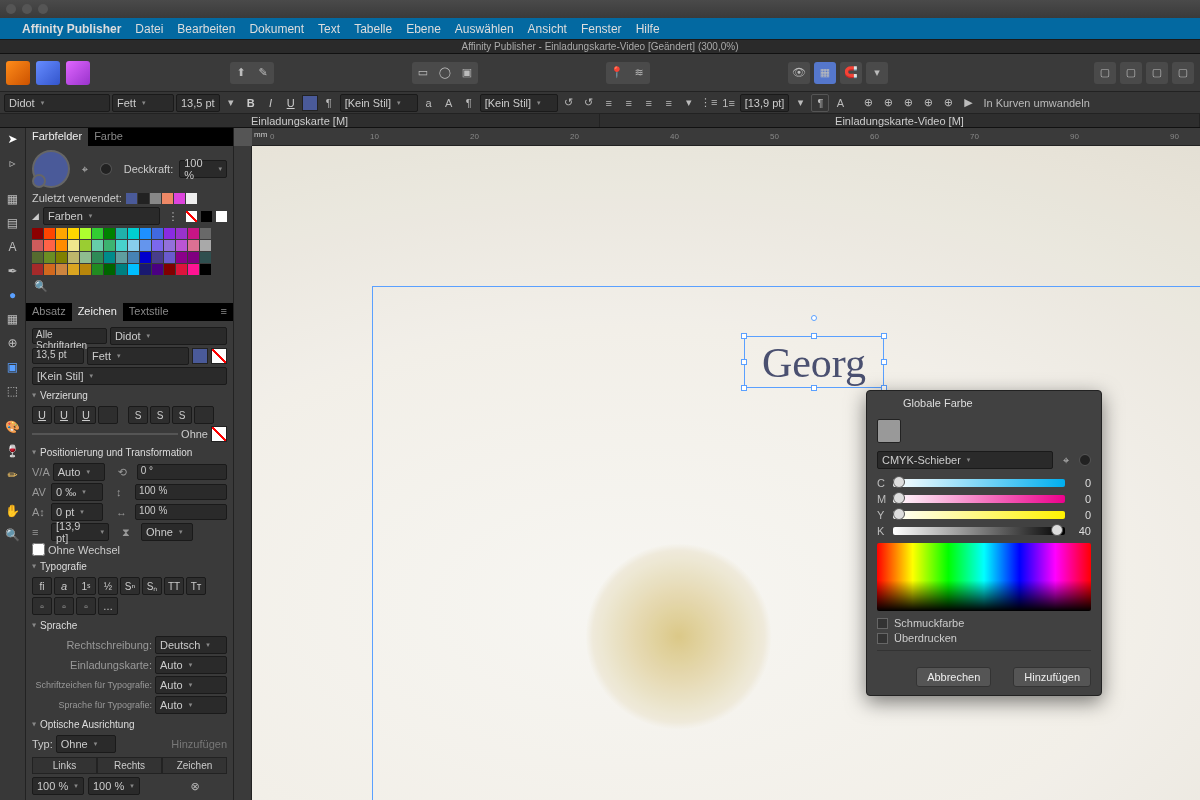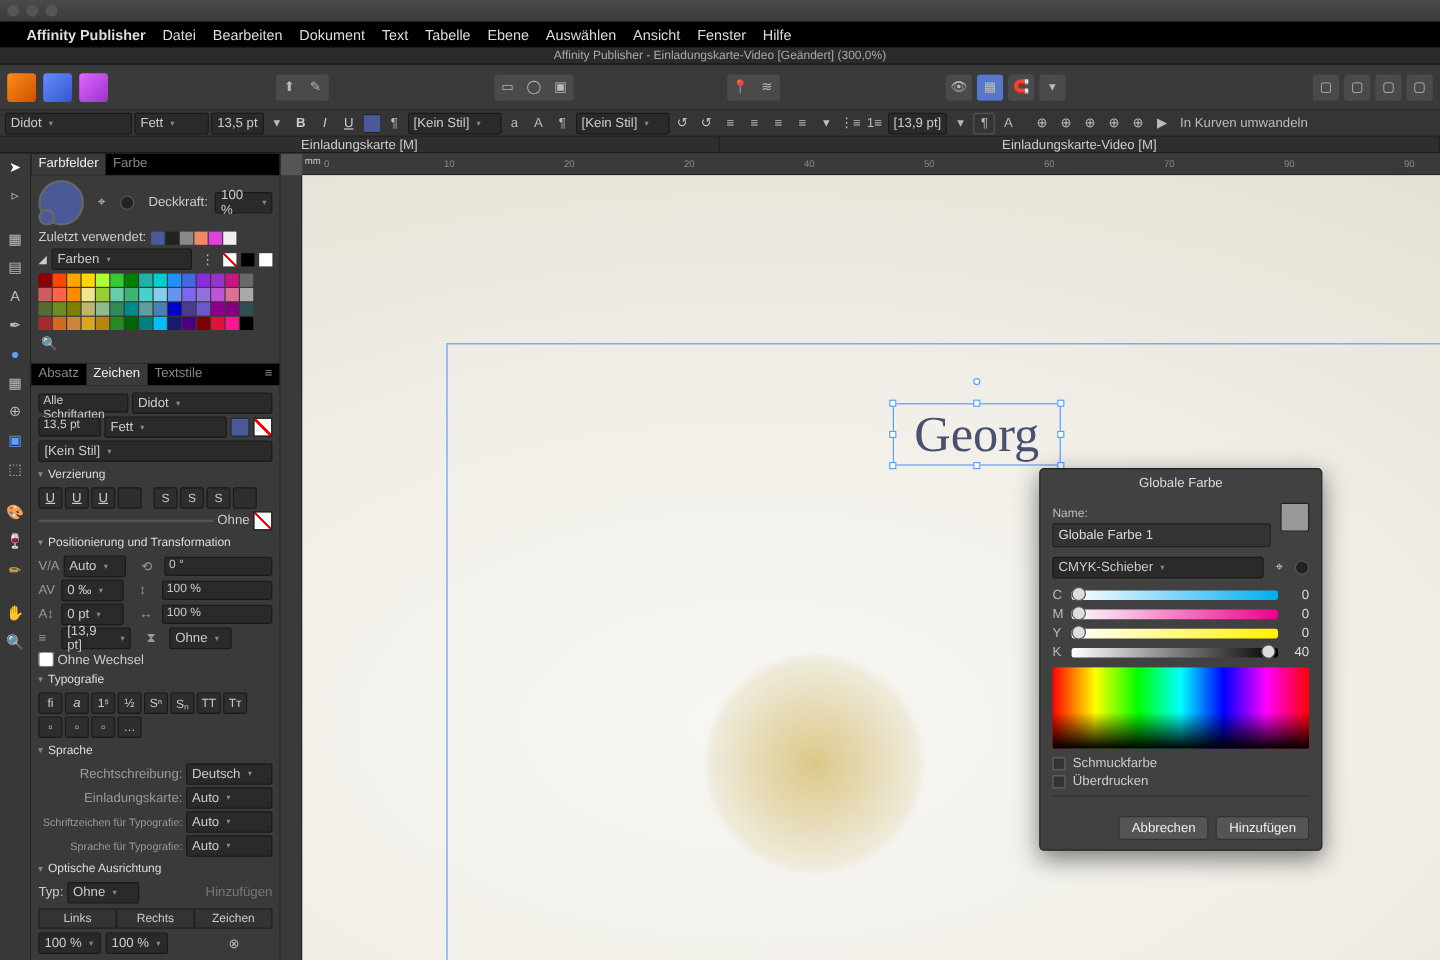--- a/index.html
+++ b/index.html
@@ -1,19 +1,19 @@
 <!DOCTYPE html>
 <html><head>
 <meta charset="utf-8">
 <style>
 * { box-sizing: border-box; margin: 0; padding: 0; font-family: -apple-system, "Helvetica Neue", Arial, sans-serif; font-size: 11px; color: #ccc; user-select: none; }
 body { background: #383838; width: 1200px; height: 800px; overflow: hidden; position: relative; }
 .titlebar { height: 18px; background: linear-gradient(#4a4a4a,#3a3a3a); display: flex; align-items: center; padding: 0 6px; gap: 6px; }
 .traffic { width: 10px; height: 10px; border-radius: 50%; background: #555; }
-.menubar { height: 22px; background: #000000; display: flex; align-items: center; padding: 0 8px; gap: 14px; border-bottom:1px solid #1a1a1a;}
+.menubar { height: 22px; background: #0369a1; display: flex; align-items: center; padding: 0 8px; gap: 14px; border-bottom:1px solid #1a1a1a;}
 .menubar .apple { font-size:13px;}
 .menubar .appname { font-weight: bold; font-size:12px;}
 .menubar span { font-size:12px; color:#ddd;}
 .doc-title { height: 14px; background:#2a2a2a; text-align:center; font-size:10px; color:#aaa; line-height:14px; border-bottom:1px solid #111;}
 .toolbar { height: 38px; background:#3a3a3a; border-bottom:1px solid #222; display:flex; align-items:center; padding:0 6px; gap:4px;}
 .tb-btn { width:22px; height:22px; background:#4a4a4a; border-radius:3px; display:flex; align-items:center; justify-content:center; font-size:11px; color:#bbb;}
 .tb-seg { display:flex; background:#4a4a4a; border-radius:3px; overflow:hidden;}
 .tb-seg .tb-btn { background:transparent; border-radius:0;}
 .persona { width:24px; height:24px; border-radius:3px; margin-right:2px;}
 .persona.a{background:linear-gradient(135deg,#ff8c1a,#cc5200);} 
@@ -63,41 +63,41 @@
 .page{position:absolute;top:140px;left:120px;width:840px;height:520px;border:1px solid #5aa0ff;}
 .textframe{position:absolute;top:190px;left:492px;width:140px;height:52px;border:1px solid #5aa0ff;}
 .textframe .t{font-family:"Didot","Times New Roman",serif;font-size:42px;color:#4a5070;text-align:center;line-height:52px;}
 .handle{position:absolute;width:6px;height:6px;background:#fff;border:1px solid #5aa0ff;}
 .h-tl{top:-4px;left:-4px;}.h-tr{top:-4px;right:-4px;}.h-bl{bottom:-4px;left:-4px;}.h-br{bottom:-4px;right:-4px;}
 .h-tm{top:-4px;left:50%;margin-left:-3px;}.h-bm{bottom:-4px;left:50%;margin-left:-3px;}
 .h-ml{top:50%;left:-4px;margin-top:-3px;}.h-mr{top:50%;right:-4px;margin-top:-3px;}
 .rot{position:absolute;top:-22px;left:50%;margin-left:-3px;width:6px;height:6px;border-radius:50%;background:#fff;border:1px solid #5aa0ff;}
 
 .popup{position:absolute;top:390px;left:866px;width:236px;background:#414141;border:1px solid #222;box-shadow:0 6px 20px rgba(0,0,0,0.5);border-radius:4px;padding-bottom:8px;}
-.popup-title{text-align:center;font-size:11px;color:#ddd;padding:6px 0;}
+.popup-title{text-align:left;font-size:11px;color:#ddd;padding:6px 0;margin-left:36px;}
 .popup-body{padding:4px 10px;}
 .popup label{font-size:10px;color:#bbb;display:block;margin:4px 0 2px;}
 .popup input[type=text]{width:100%;background:#333;border:1px solid #222;height:20px;padding:0 4px;color:#ddd;font-size:11px;border-radius:2px;}
 .popup .mode{display:flex;align-items:center;gap:4px;margin:8px 0;}
 .popup .mode .dropdown{flex:1;}
 .slider-row{display:flex;align-items:center;gap:6px;margin:4px 0;font-size:10px;}
 .slider-row .lab{width:10px;color:#bbb;}
 .slider-row .track{flex:1;height:8px;border-radius:2px;position:relative;}
 .slider-row .knob{position:absolute;top:-3px;width:12px;height:12px;border-radius:50%;background:#ddd;border:1px solid #555;}
 .slider-row .val{width:20px;text-align:right;color:#ddd;}
 .track.c{background:linear-gradient(90deg,#fff,#00aeef);}
 .track.m{background:linear-gradient(90deg,#fff,#ec008c);}
 .track.y{background:linear-gradient(90deg,#fff,#fff200);}
 .track.k{background:linear-gradient(90deg,#fff,#000);}
 .spectrum{height:68px;margin:6px 0;border-radius:2px;background:
  linear-gradient(to bottom, rgba(255,255,255,0) 0%, rgba(0,0,0,0) 55%, #000 100%),
  linear-gradient(90deg,#ff0000,#ffff00,#00ff00,#00ffff,#0000ff,#ff00ff,#ff0000);}
 .chk{display:flex;align-items:center;gap:6px;font-size:10px;color:#ccc;margin:3px 0;}
 .chk .box{width:11px;height:11px;border:1px solid #666;background:#333;}
-.popup-btns{display:flex;justify-content:flex-end;gap:6px;padding:6px 10px 0;}
+.popup-btns{display:flex;justify-content:flex-end;gap:22px;padding:6px 10px 0;}
 .popup-btns button{background:#555;border:1px solid #333;color:#eee;font-size:11px;padding:3px 10px;border-radius:3px;}
 .color-prev{width:24px;height:24px;background:#999;border:1px solid #222;border-radius:2px;}
 hr.sep{border:none;border-top:1px solid #333;margin:6px 0;}
 .ruler-tick{position:absolute;top:4px;font-size:8px;color:#888;}
 .footer-tabs{display:flex;gap:0;margin-top:4px;}
 .footer-tabs span{flex:1;background:#333;border:1px solid #222;text-align:center;padding:2px 0;font-size:10px;}
 .pct-row{display:flex;gap:4px;align-items:center;margin-top:3px;}
 </style>
 </head>
 <body>
@@ -551,24 +551,20 @@
         <div class="handle h-br"></div>
       </div>
     </div>
   </div>
 </div>
 
 <div class="popup">
   <div class="popup-title">Globale Farbe</div>
   <div class="popup-body">
     <div style="display:flex;gap:8px;align-items:flex-start">
-      <div style="flex:1">
-        <label>Name:</label>
-        <input type="text" value="Globale Farbe 1" style="">
-      </div>
       <div class="color-prev"></div>
     </div>
     <div class="mode">
       <div class="dropdown">
           <span>CMYK-Schieber</span>
         </div>
       <div class="ico">⌖</div>
       <div style="width:12px;height:12px;border-radius:50%;background:#222;border:1px solid #555"></div>
     </div>
     <div class="slider-row">

